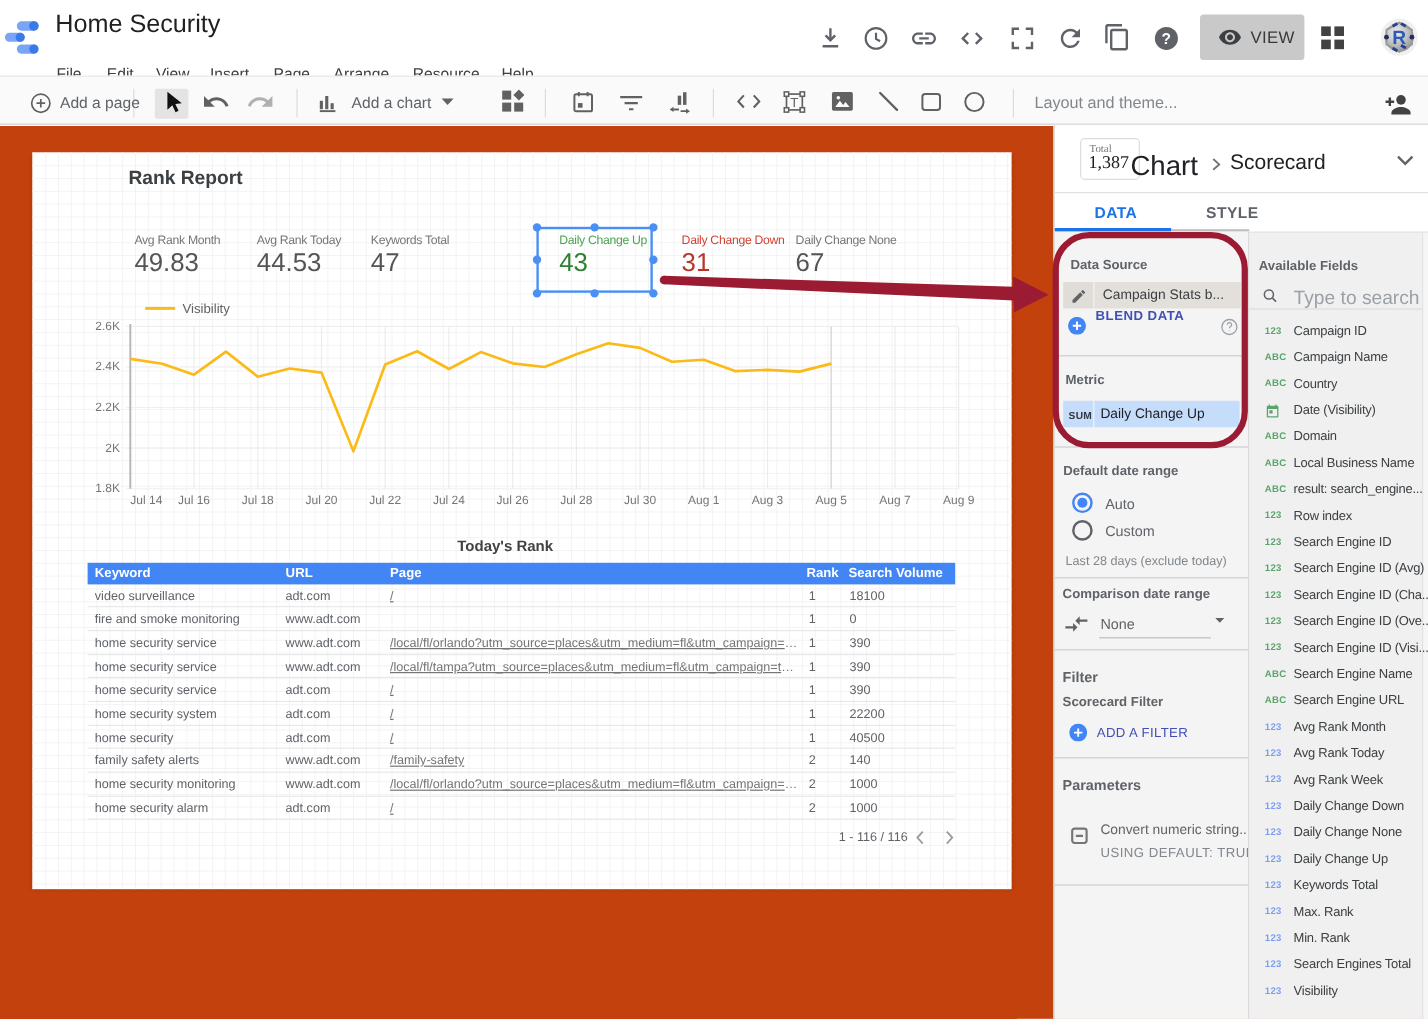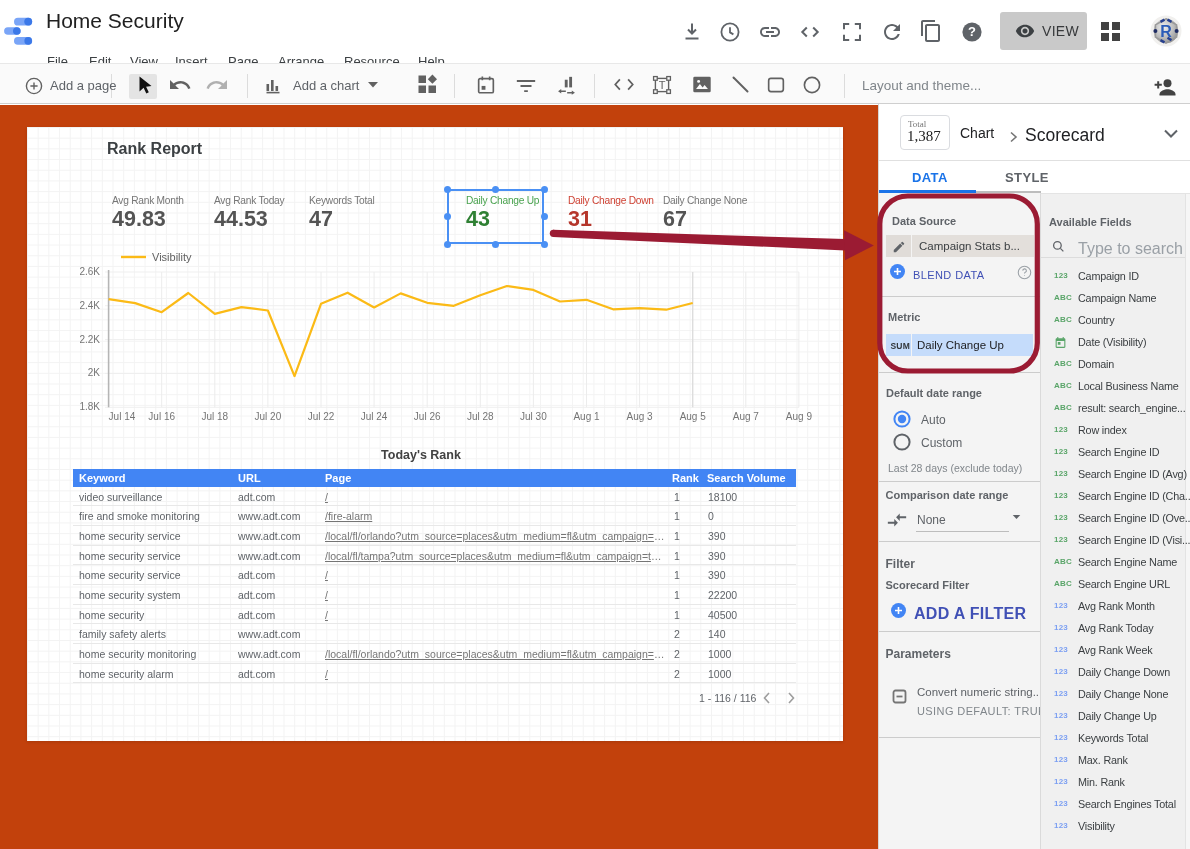--- a/index.html
+++ b/index.html
@@ -18,21 +18,21 @@
 #fields { left:1040px; top:193px; width:150px; height:656px; background:#f0f0f0; border-left:1px solid #dadada; border-top:1px solid #e4e4e4; }
 .lbl { position:absolute; font-size:11px; font-weight:bold; color:#5f6368; white-space:nowrap; }
 .div { position:absolute; left:0; width:162px; height:1px; background:#cccccc; }
 .frow { position:absolute; left:0; width:150px; height:22px; }
 .frow .chip { position:absolute; left:13px; top:4.5px; font-size:8px; font-weight:bold; letter-spacing:.2px; }
 .frow .fn { position:absolute; left:37px; top:3.5px; font-size:10.8px; letter-spacing:-.2px; color:#3c4043; white-space:nowrap; width:113px; overflow:hidden; }
 .ico { position:absolute; }
 .sep { position:absolute; width:1px; background:#dcdcdc; }
 .sc { top:67.5px; width:110px; }
 .sc .l { font-size:10.2px; color:#767676; height:12.5px; white-space:nowrap; letter-spacing:-.25px; }
-.sc .v { font-size:21.5px; color:#545454;font-weight:bold; }
+.sc .v { font-size:21.5px; color:#545454; }
 .hdl { position:absolute; width:7px; height:7px; border-radius:50%; background:#4a90f4; z-index:5; }
 #tbl .hd { background:#4285f4; height:18px; position:relative; }
 #tbl .hd span { position:absolute; top:3px; font-size:11px; font-weight:bold; color:#fff; }
 #tbl .row { height:19.7px; position:relative; border-bottom:1px solid #e8e8e8; }
 #tbl .row span { position:absolute; top:4px; font-size:10.5px; color:#5f6368; white-space:nowrap; }
 #tbl .row .lnk { text-decoration:underline; color:#757575; display:block; width:342px; overflow:hidden; text-overflow:ellipsis; }
 </style>
 </head>
 <body>
 <div class="abs" id="topbar">
@@ -288,21 +288,20 @@
 <div class="row">
           <span style="left:6px">video surveillance</span>
           <span style="left:165px">adt.com</span>
           <span class="lnk" style="left:252px">/</span>
           <span style="left:601px">1</span>
           <span style="left:635px">18100</span>
         </div>
 <div class="row">
           <span style="left:6px">fire and smoke monitoring</span>
           <span style="left:165px">www.adt.com</span>
-          <span class="lnk" style="left:252px">/fire-alarm</span>
           <span style="left:601px">1</span>
           <span style="left:635px">0</span>
         </div>
 <div class="row">
           <span style="left:6px">home security service</span>
           <span style="left:165px">www.adt.com</span>
           <span class="lnk" style="left:252px">/local/fl/orlando?utm_source=places&amp;utm_medium=fl&amp;utm_campaign=orlando&amp;utm_term...</span>
           <span style="left:601px">1</span>
           <span style="left:635px">390</span>
         </div>
@@ -330,20 +329,21 @@
 <div class="row">
           <span style="left:6px">home security</span>
           <span style="left:165px">adt.com</span>
           <span class="lnk" style="left:252px">/</span>
           <span style="left:601px">1</span>
           <span style="left:635px">40500</span>
         </div>
 <div class="row">
           <span style="left:6px">family safety alerts</span>
           <span style="left:165px">www.adt.com</span>
+          <span class="lnk" style="left:252px">/family-safety</span>
           <span style="left:601px">2</span>
           <span style="left:635px">140</span>
         </div>
 <div class="row">
           <span style="left:6px">home security monitoring</span>
           <span style="left:165px">www.adt.com</span>
           <span class="lnk" style="left:252px">/local/fl/orlando?utm_source=places&amp;utm_medium=fl&amp;utm_campaign=orlando&amp;utm_term...</span>
           <span style="left:601px">2</span>
           <span style="left:635px">1000</span>
         </div>
@@ -362,21 +362,21 @@
   <svg class="abs" style="left:757px;top:564px" width="14" height="14" viewBox="0 0 14 14" fill="none" stroke="#9e9e9e" stroke-width="1.6">
         <path d="M5 2l4.5 5L5 12"></path>
       </svg>
 </div>
   </div>
 <div class="abs" id="panelhead">
   <div class="abs" style="left:21px;top:11px;width:50px;height:35px;border:1px solid #dadce0;border-radius:4px;background:#fff">
     <span class="abs" style="left:7px;top:2.5px;font-size:9px;color:#757575;font-family:'Liberation Serif',serif">Total</span>
     <span class="abs" style="left:6px;top:12px;font-size:15px;color:#212121;font-family:'Liberation Serif',serif">1,387</span>
   </div>
-  <span class="abs" style="left:81px;top:21px;font-size:14px;color:#202124">Chart</span>
+  <span class="abs" style="left:63px;top:21px;font-size:23px;color:#202124">Chart</span>
   <svg class="abs" style="left:128px;top:27px" width="12" height="12" viewBox="0 0 12 12" fill="none" stroke="#757575" stroke-width="1.6">
       <path d="M4 1.5L9 6 4 10.5"></path>
     </svg>
   <span class="abs" style="left:146px;top:21px;font-size:17.5px;color:#202124">Scorecard</span>
   <svg class="abs" style="left:284px;top:24px" width="16" height="12" viewBox="0 0 16 12" fill="none" stroke="#5f6368" stroke-width="2">
       <path d="M2 2.5l6 6 6-6"></path>
     </svg>
   <div class="abs" style="left:0;top:56px;width:312px;height:1px;background:#e0e0e0"></div>
   <span class="abs" style="left:33px;top:66px;font-size:13px;font-weight:bold;color:#1a73e8;letter-spacing:.4px">DATA</span>
   <span class="abs" style="left:126px;top:66px;font-size:13px;font-weight:bold;color:#5f6368;letter-spacing:.4px">STYLE</span>
@@ -388,21 +388,21 @@
   <div class="abs" style="left:7px;top:42.4px;width:25px;height:21.8px;background:#e0dcd8"></div>
   <svg class="abs" style="left:13px;top:46.5px" width="14" height="14" viewBox="0 0 24 24" fill="#5f6368">
     <path d="M3 17.25V21h3.75L17.81 9.94l-3.75-3.75L3 17.25zM20.71 7.04c.39-.39.39-1.02 0-1.41l-2.34-2.34a.9959.9959 0 0 0-1.41 0l-1.83 1.83 3.75 3.75 1.91-1.83z"></path>
   </svg>
   <div class="abs" style="left:33px;top:42.4px;width:122px;height:21.8px;background:#e3dfdb"></div>
   <span class="abs" style="left:40px;top:47px;font-size:11.5px;color:#3c4043">Campaign Stats b...</span>
   <svg class="abs" style="left:11px;top:71px" width="15" height="15" viewBox="0 0 15 15">
     <circle cx="7.5" cy="7.5" r="7.5" fill="#4285f4"></circle>
     <path d="M7.5 4v7M4 7.5h7" stroke="#fff" stroke-width="1.6"></path>
   </svg>
-  <span class="abs" style="left:34px;top:76px;font-size:11px;font-weight:normal;color:#4050b5;letter-spacing:.4px">BLEND DATA</span>
+  <span class="abs" style="left:34px;top:65px;font-size:11px;font-weight:bold;color:#4050b5;letter-spacing:.4px">BLEND DATA</span>
   <svg class="abs" style="left:138px;top:71.5px" width="15" height="15" viewBox="0 0 24 24" fill="none" stroke="#9aa0a6" stroke-width="1.7">
     <circle cx="12" cy="12" r="10"></circle>
     <path d="M9.2 9a2.9 2.9 0 1 1 4.1 2.7c-.9.4-1.3 1-1.3 2"></path>
       <path d="M12 16.6v.9"></path>
   </svg>
   <div class="div" style="top:103px"></div>
   <span class="lbl" style="left:9px;top:117.5px">Metric</span>
   <div class="abs" style="left:7px;top:141px;width:25px;height:22px;background:#c5dcfb"></div>
   <div class="abs" style="left:33px;top:141px;width:121px;height:22px;background:#c5dcfb"></div>
   <span class="abs" style="left:11.5px;top:147.5px;font-size:8.5px;font-weight:bold;color:#33383c;letter-spacing:.2px">SUM</span>
@@ -429,21 +429,21 @@
       <path d="M1 1l5 5.4L11 1z"></path>
     </svg>
   <div class="abs" style="left:37px;top:338px;width:93px;height:1px;background:#bdbdbd"></div>
   <div class="div" style="top:348px"></div>
   <span class="abs" style="left:6.5px;top:364px;font-size:12px;font-weight:bold;color:#5f6368">Filter</span>
   <span class="lbl" style="left:6.5px;top:386px">Scorecard Filter</span>
   <svg class="abs" style="left:11.5px;top:409.5px" width="15" height="15" viewBox="0 0 15 15">
     <circle cx="7.5" cy="7.5" r="7.5" fill="#4285f4"></circle>
     <path d="M7.5 4v7M4 7.5h7" stroke="#fff" stroke-width="1.6"></path>
   </svg>
-  <span class="abs" style="left:35px;top:411.5px;font-size:16px;font-weight:bold;color:#4050b5;letter-spacing:.3px">ADD A FILTER</span>
+  <span class="abs" style="left:35px;top:411.5px;font-size:11px;font-weight:normal;color:#4050b5;letter-spacing:.3px">ADD A FILTER</span>
   <div class="div" style="top:438px"></div>
   <span class="abs" style="left:6.5px;top:454px;font-size:12px;font-weight:bold;color:#5f6368">Parameters</span>
   <svg class="abs" style="left:12.5px;top:496px" width="15" height="15" viewBox="0 0 15 15" fill="none" stroke="#757575" stroke-width="1.8">
     <rect x="1.5" y="1.5" width="12" height="12" rx="2"></rect>
     <path d="M4.5 7.5h6"></path>
   </svg>
   <span class="abs" style="left:38px;top:492.5px;font-size:11.5px;color:#5f6368;white-space:nowrap">Convert numeric string...</span>
   <span class="abs" style="left:38px;top:512px;font-size:11px;color:#80868b;letter-spacing:.4px;white-space:nowrap">USING DEFAULT: TRUE</span>
   <div class="div" style="top:544px"></div>
 </div>

